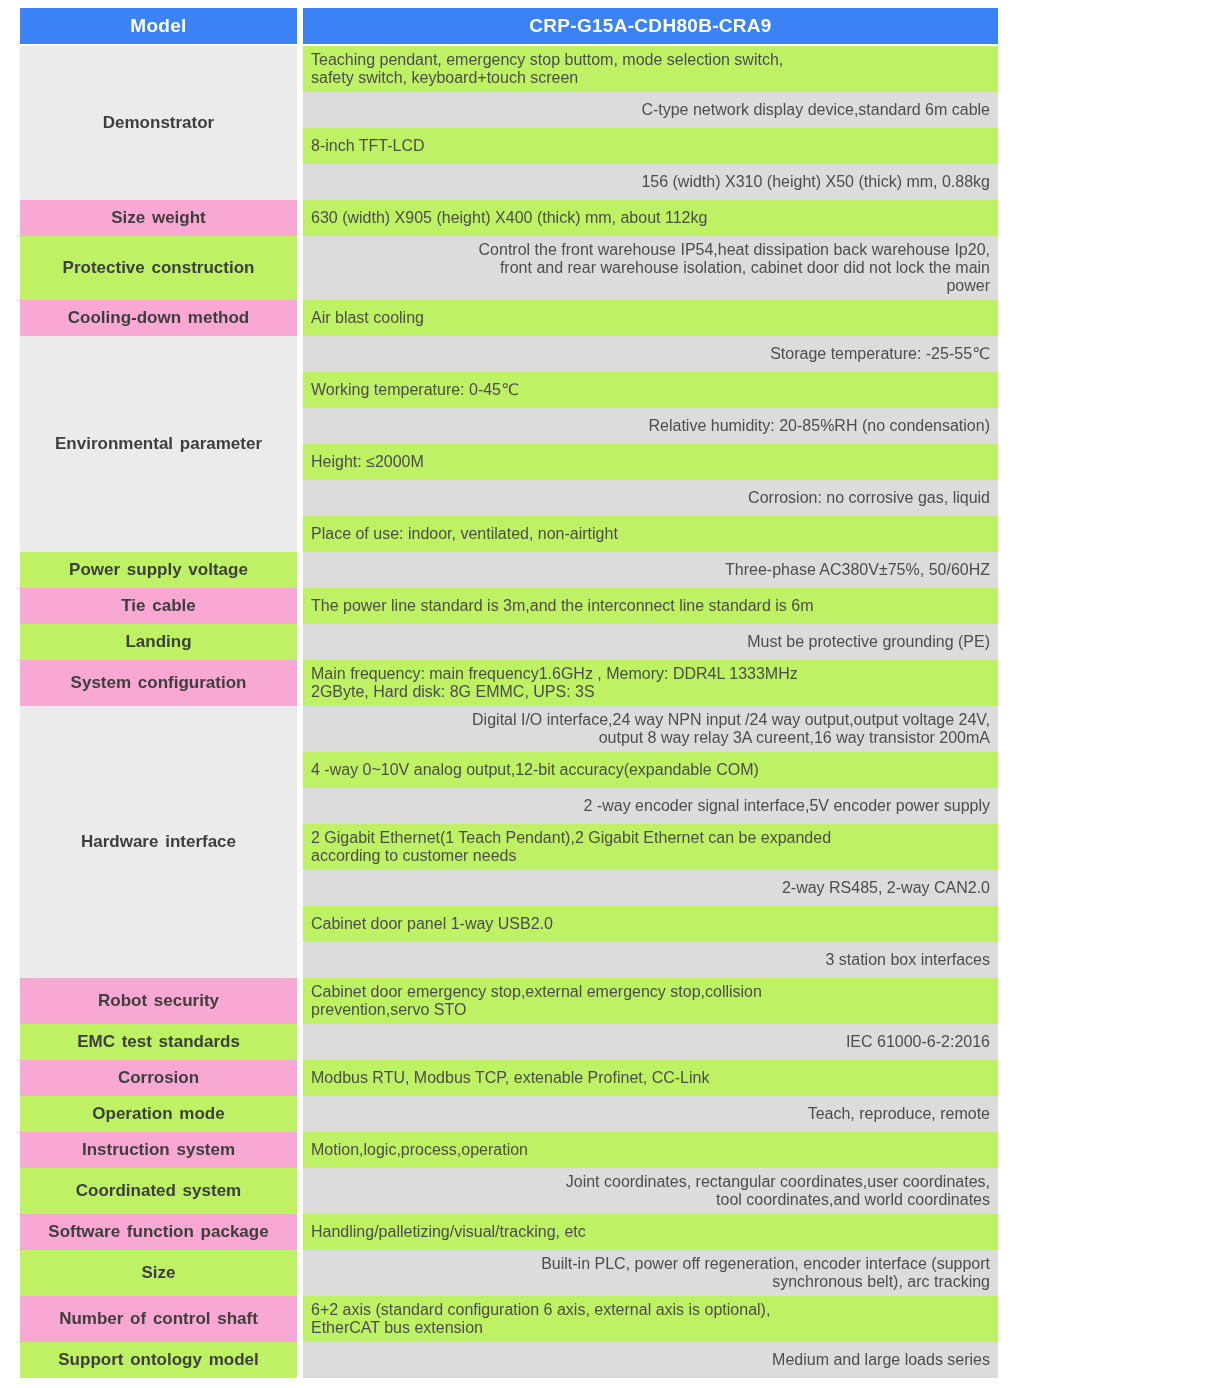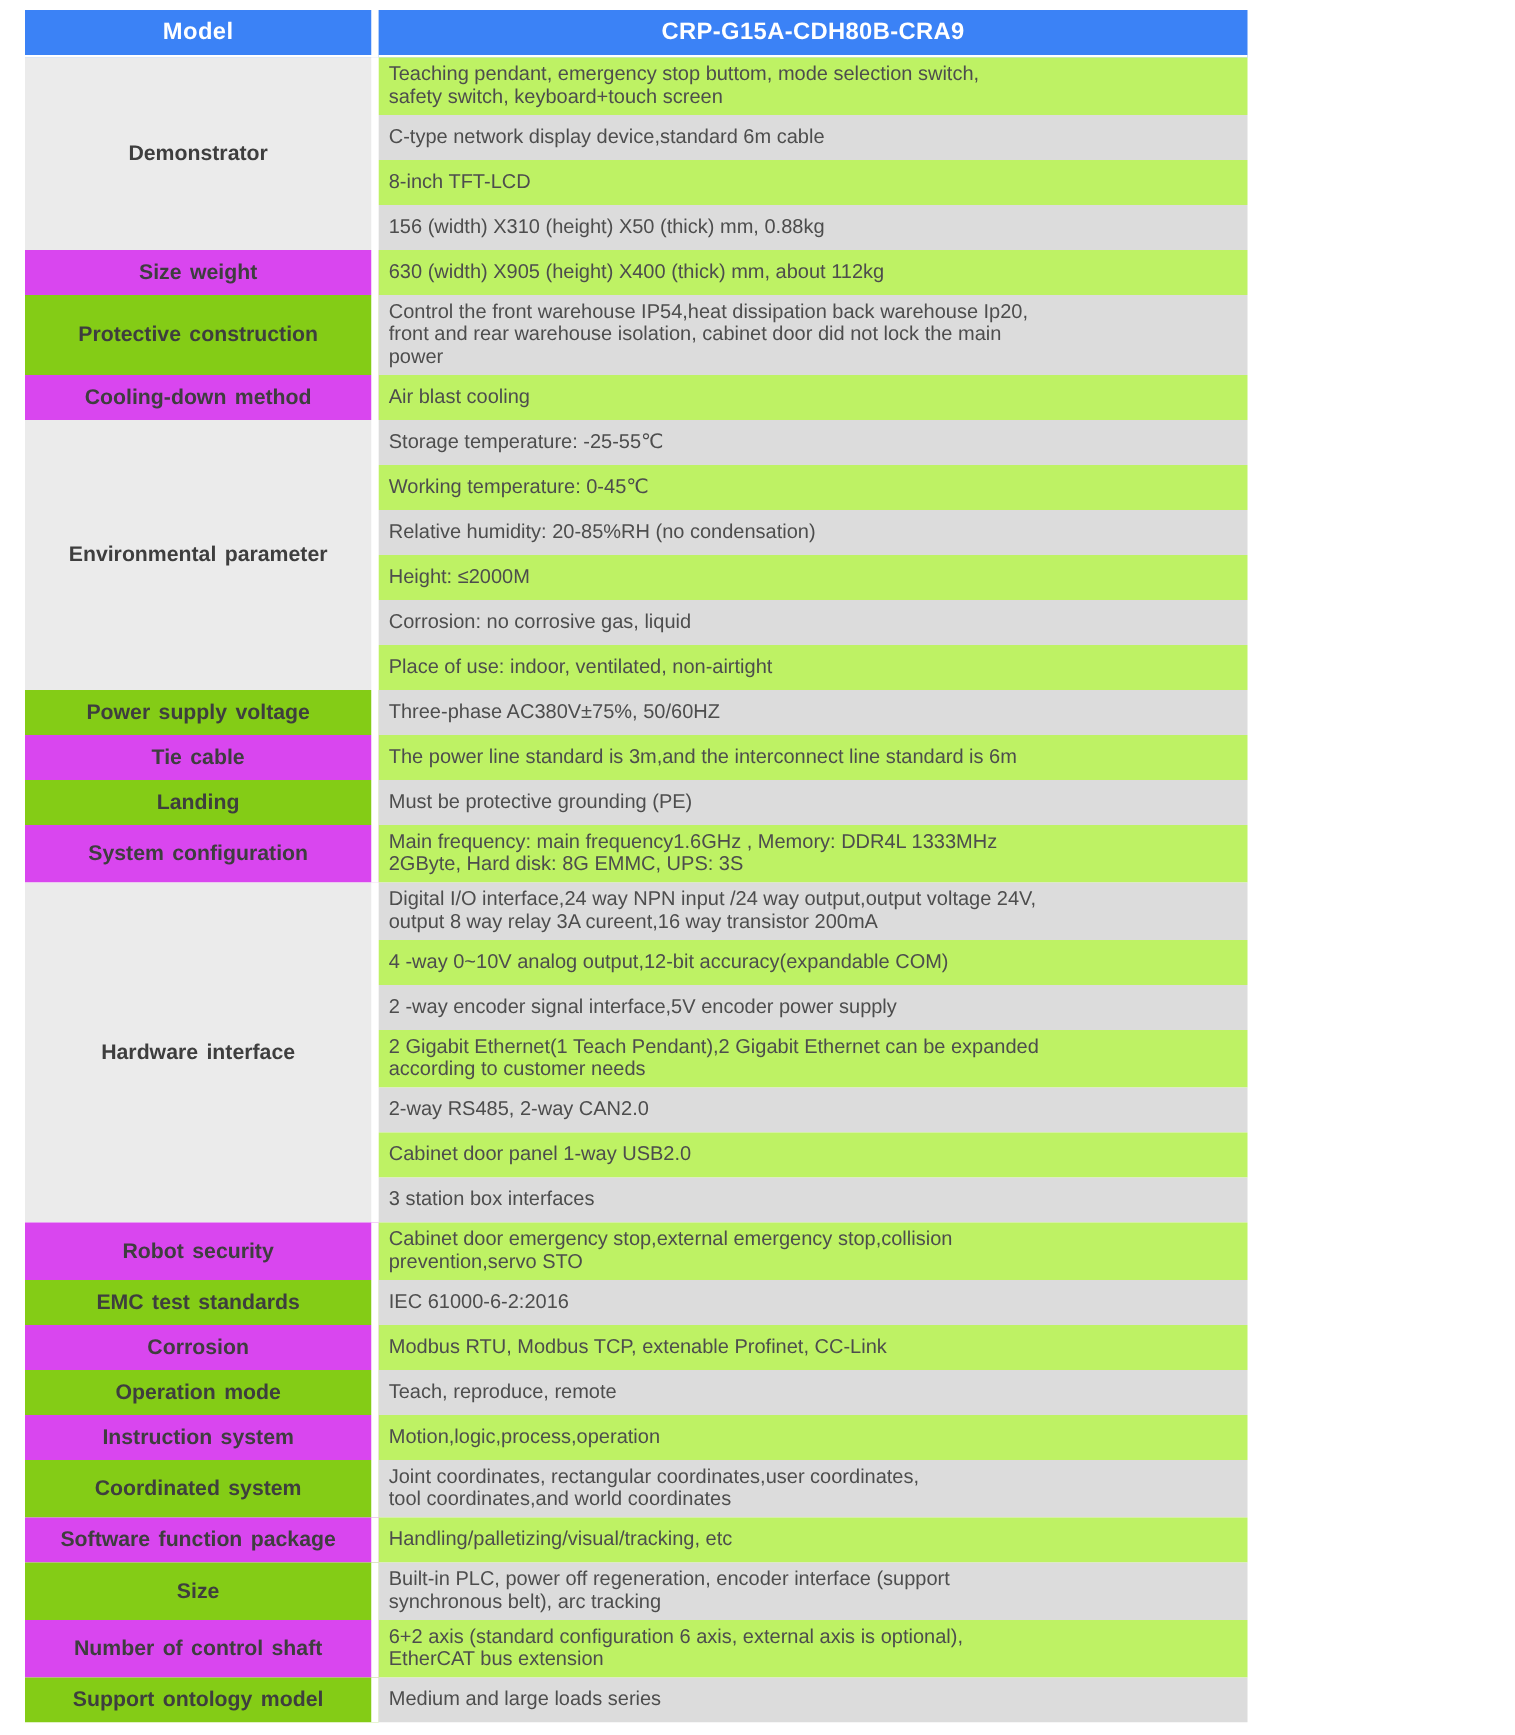--- a/index.html
+++ b/index.html
@@ -31,37 +31,37 @@
   }
   th.h-label{border-right:6px solid #ffffff;}
 
   td.label{
     text-align:center;
     vertical-align:middle;
     font-weight:bold;
     color:#3e3e3e;
     font-size:17px;
     border-right:6px solid #ffffff;
-    background:#d946ef;
+    background:#f9a8d4;
     padding:4px 6px;
     word-spacing:2px;
   }
   td.label.group{background:#ebebeb;margin-top:40px;}
-  td.label.shade{background:#84cc16;}
+  td.label.shade{background:#bef264;}
 
   td.value{
     vertical-align:middle;
     color:#4d4d4d;
     font-size:16px;
     line-height:18px;
     padding:9px 8px;
     background:#bef264;
     white-space:pre-line;
   }
-  td.value.shade{background:#dcdcdc;}
+  td.value.shade{background:#dcdcdc;text-align:right;}
   td.value.multi{padding:5px 8px;}
 </style>
 </head>
 <body>
 
 <div class="page">
   <table class="spec">
     <colgroup>
         <col class="c-label">
         <col class="c-value">

